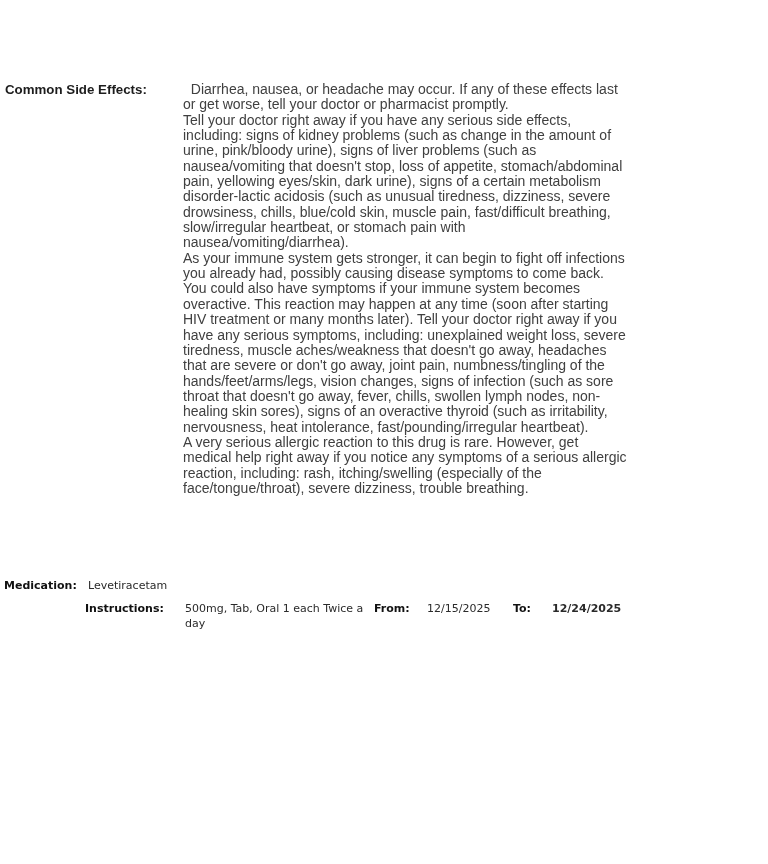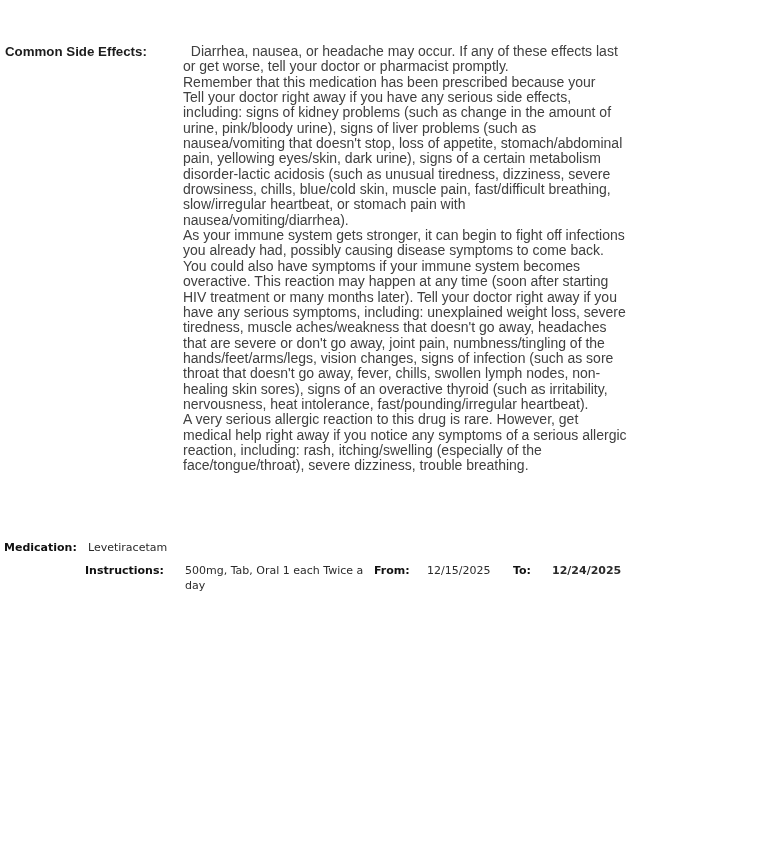--- a/index.html
+++ b/index.html
@@ -4,21 +4,21 @@
 <style>
   html, body { margin: 0; padding: 0; }
   body {
     width: 768px;
     height: 864px;
     background: #ffffff;
     position: relative;
     overflow: hidden;
     font-family: "Liberation Sans", sans-serif;
   }
-  .abs { position: absolute; }
+  .abs { position: absolute; margin-top: 38px; }
   .cse-label {
     left: 5px;
     top: 44px;
     font-family: "Liberation Sans", sans-serif;
     font-size: 13.3px;
     line-height: 15.34px;
     font-weight: bold;
     color: #1c1c1c;
     white-space: pre;
   }
@@ -56,21 +56,20 @@
 </head>
 <body>
 
 <div>
 
   <div class="abs cse-label">Common Side Effects:</div>
 
   <div class="abs cse-text">
       <div class="text-line">  Diarrhea, nausea, or headache may occur. If any of these effects last</div>
       <div class="text-line">or get worse, tell your doctor or pharmacist promptly.</div>
-      <div class="text-line">Remember that this medication has been prescribed because your</div>
       <div class="text-line">Tell your doctor right away if you have any serious side effects,</div>
       <div class="text-line">including: signs of kidney problems (such as change in the amount of</div>
       <div class="text-line">urine, pink/bloody urine), signs of liver problems (such as</div>
       <div class="text-line">nausea/vomiting that doesn't stop, loss of appetite, stomach/abdominal</div>
       <div class="text-line">pain, yellowing eyes/skin, dark urine), signs of a certain metabolism</div>
       <div class="text-line">disorder-lactic acidosis (such as unusual tiredness, dizziness, severe</div>
       <div class="text-line">drowsiness, chills, blue/cold skin, muscle pain, fast/difficult breathing,</div>
       <div class="text-line">slow/irregular heartbeat, or stomach pain with</div>
       <div class="text-line">nausea/vomiting/diarrhea).</div>
       <div class="text-line">As your immune system gets stronger, it can begin to fight off infections</div>

